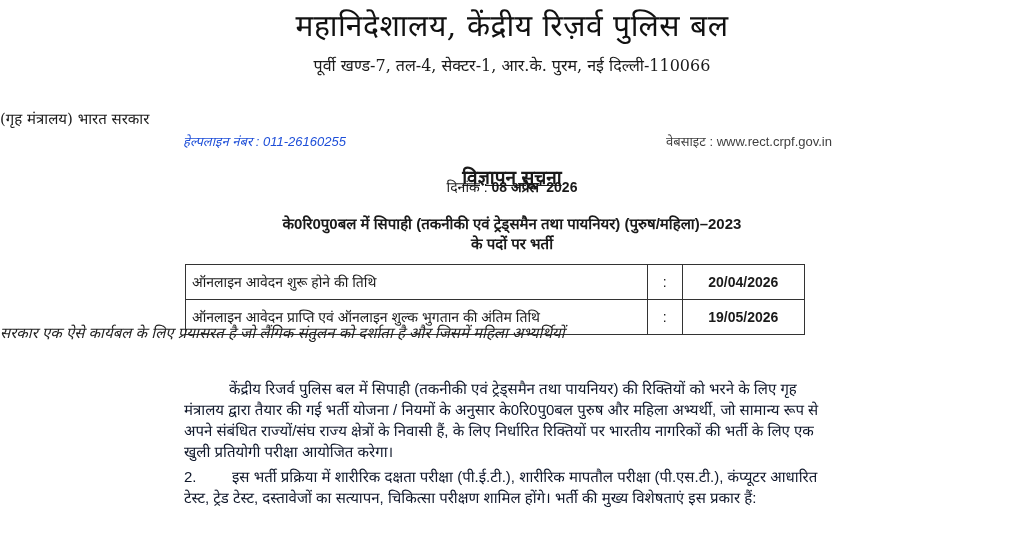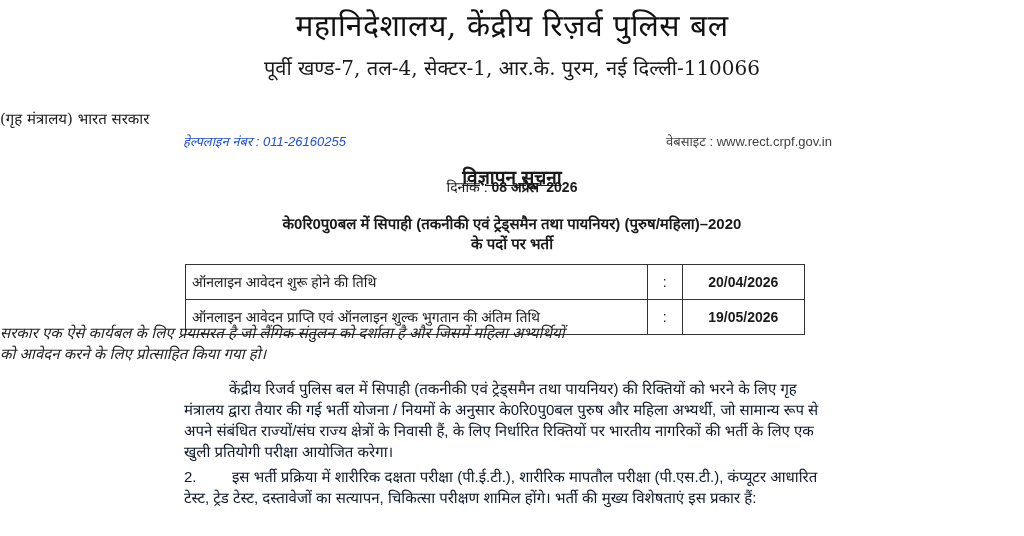--- a/index.html
+++ b/index.html
@@ -4,21 +4,21 @@
 <style>
   html, body { margin:0; padding:0; }
   body {
     width:1024px; height:536px; overflow:hidden;
     background:#ffffff; color:#1a1a1a;
     font-family:"DejaVu Sans", "Liberation Sans", sans-serif;
     position:relative;
   }
   .abs { position:absolute; white-space:nowrap; }
   .title { left:0; width:1024px; top:4px; text-align:center; font-size:30px; font-family:"DejaVu Serif", serif; letter-spacing:0.5px; color:#111; }
-  .address { left:0; width:1024px; top:54px; text-align:center; font-size:20px; font-family:"DejaVu Serif", serif; color:#1a1a1a; }
+  .address { left:0; width:1024px; top:54px; text-align:center; font-size:16px; font-family:"DejaVu Serif", serif; color:#1a1a1a; }
   .ministry { left:0; width:840px; top:108px; font-size:15px; font-family:"DejaVu Serif", serif; }
   .helpline { left:183px; top:132px; font-size:13px; font-family:"Liberation Sans", sans-serif; color:#1d4ed8;font-style:italic; }
   .website { right:192px; top:132px; font-size:13px; font-family:Liberation Sans, sans-serif; color:#404040; }
   .notice-title { left:0; width:1024px; top:152px; text-align:center; font-size:19px; font-weight:bold; text-decoration:underline; font-family:"Liberation Sans", sans-serif;margin-top:12px; }
   .date-line { left:0; width:1024px; top:177px; text-align:center; font-size:14px; font-family:"Liberation Sans", sans-serif; }
   .date-line b { font-weight:bold; }
   .post-heading { left:0; width:1024px; top:214px; text-align:center; font-size:15px; font-weight:bold; line-height:20px; font-family:"Liberation Sans", sans-serif; }
   table.dates {
     position:absolute; left:185px; top:264px; width:620px;
     border-collapse:collapse; font-family:"Liberation Sans", sans-serif; font-size:14px;
@@ -42,42 +42,41 @@
 <div class="abs ministry">(गृह मंत्रालय) भारत सरकार</div>
 <div class="abs helpline">हेल्पलाइन नंबर : 011-26160255</div>
 <div class="abs website">वेबसाइट : www.rect.crpf.gov.in</div>
 
 <div class="abs notice-title">विज्ञापन सूचना</div>
 <div class="abs date-line">
   <span>दिनांक : </span><b>08 अप्रैल' 2026</b>
 </div>
 
 <div class="abs post-heading">
-  <div>के0रि0पु0बल में सिपाही (तकनीकी एवं ट्रेड्समैन तथा पायनियर) (पुरुष/महिला)–2020</div>
+  <div>के0रि0पु0बल में सिपाही (तकनीकी एवं ट्रेड्समैन तथा पायनियर) (पुरुष/महिला)–2023</div>
   <div>के पदों पर भर्ती</div>
 </div>
 
 <table class="dates">
   <tbody>
       <tr>
     <td class="lbl">ऑनलाइन आवेदन शुरू होने की तिथि</td>
     <td class="sep">:</td>
     <td class="val">20/04/2026</td>
   </tr>
   <tr>
     <td class="lbl">ऑनलाइन आवेदन प्राप्ति एवं ऑनलाइन शुल्क भुगतान की अंतिम तिथि</td>
     <td class="sep">:</td>
     <td class="val">19/05/2026</td>
   </tr>
 </tbody>
   </table>
 
 <div class="abs italic-para">
   <div>सरकार एक ऐसे कार्यबल के लिए प्रयासरत है जो लैंगिक संतुलन को दर्शाता है और जिसमें महिला अभ्यर्थियों</div>
-  <div>को आवेदन करने के लिए प्रोत्साहित किया गया हो।</div>
 </div>
 
 <div class="abs para para1">
   <span class="indent"></span><span>केंद्रीय रिजर्व पुलिस बल में सिपाही (तकनीकी एवं ट्रेड्समैन तथा पायनियर) की रिक्तियों को भरने के लिए गृह मंत्रालय द्वारा तैयार की गई भर्ती योजना / नियमों के अनुसार के0रि0पु0बल पुरुष और महिला अभ्यर्थी, जो सामान्य रूप से अपने संबंधित राज्यों/संघ राज्य क्षेत्रों के निवासी हैं, के लिए निर्धारित रिक्तियों पर भारतीय नागरिकों की भर्ती के लिए एक खुली प्रतियोगी परीक्षा आयोजित करेगा।</span>
 </div>
 
 <div class="abs para para2">
   <span class="pnum">2.</span><span>इस भर्ती प्रक्रिया में शारीरिक दक्षता परीक्षा (पी.ई.टी.), शारीरिक मापतौल परीक्षा (पी.एस.टी.), कंप्यूटर आधारित टेस्ट, ट्रेड टेस्ट, दस्तावेजों का सत्यापन, चिकित्सा परीक्षण शामिल होंगे। भर्ती की मुख्य विशेषताएं इस प्रकार हैं:</span>
 </div>
 

